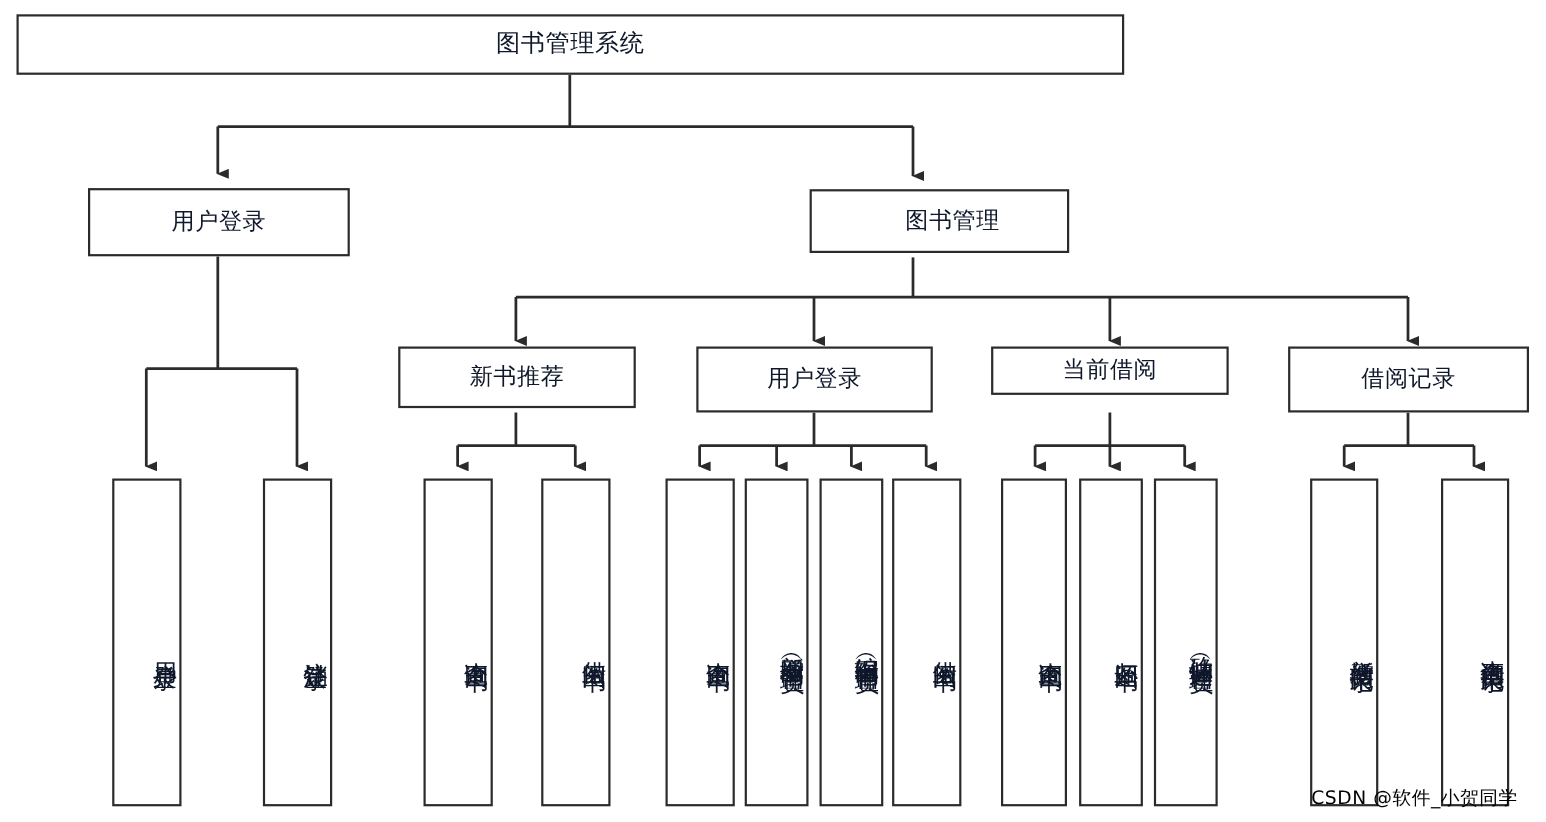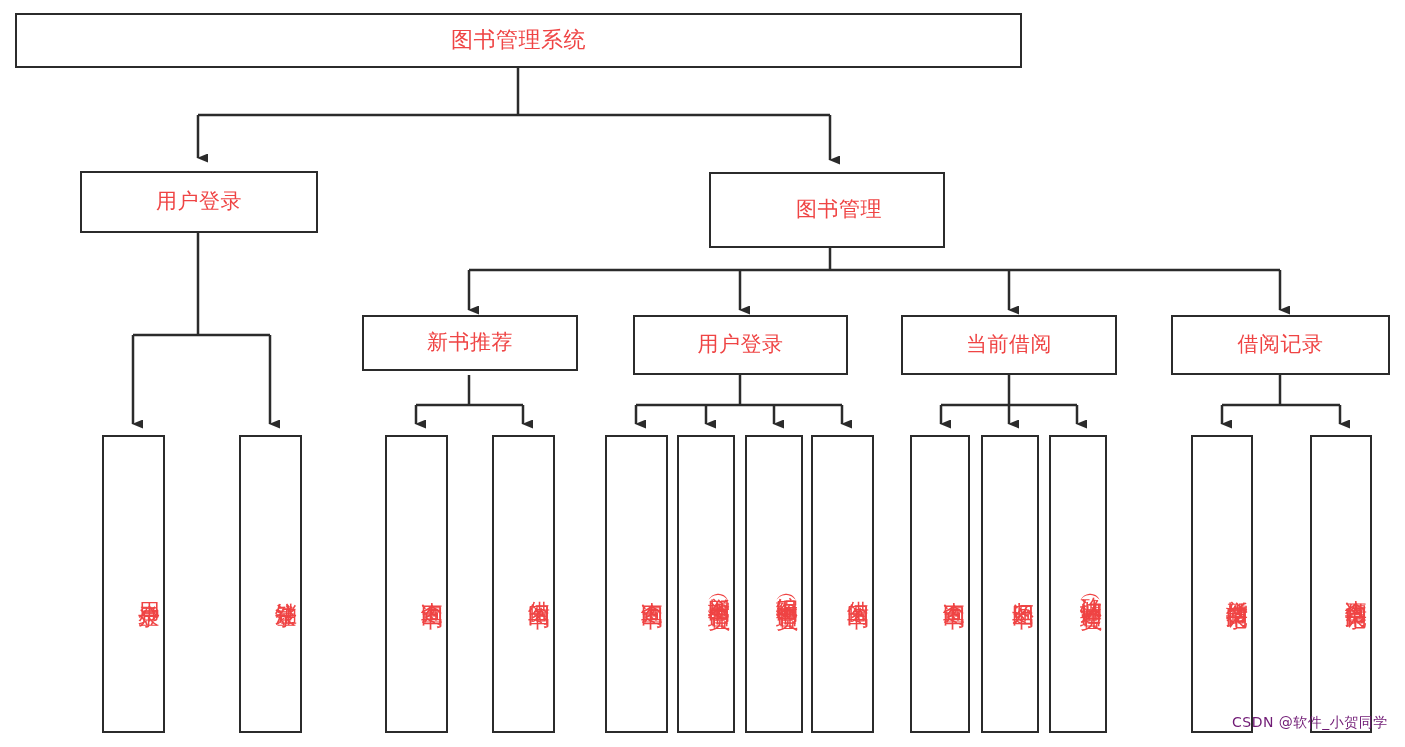--- a/index.html
+++ b/index.html
@@ -23,21 +23,21 @@
     left: 0;
     top: 0;
     width: 1405px;
     height: 747px;
   }
   .node {
     position: absolute;
     box-sizing: border-box;
     border: 2.5px solid #2b2b2b;
     background: #ffffff;
-    color: #ef4444;
+    color: #0f172a;
     display: flex;
     align-items: center;
     justify-content: center;
     text-align: center;
     z-index: 5;
   }
   .node-h {
     font-size: 21px;
     line-height: 1.2;
     letter-spacing: 0.5px;
@@ -56,26 +56,25 @@
     padding-top: 8px;
   }
   .node-v .vtext {
     writing-mode: vertical-rl;
     text-orientation: upright;
     display: block;
     white-space: nowrap;
   }
   .watermark {
     position: absolute;
-    font-size: 14px;
-    color: #701a75;
+    font-size: 17px;
+    color: #000000;
     white-space: nowrap;
     z-index: 9;
     letter-spacing: 0.5px;
-    margin-left: 40px;
   }
 </style>
 </head>
 <body>
 
 <div id="canvas">
 
   <svg id="edges" viewBox="0 0 1405 747" xmlns="http://www.w3.org/2000/svg">
     <defs>
       <marker id="arrow" markerWidth="9" markerHeight="11" refX="4.5" refY="10" orient="auto" markerUnits="userSpaceOnUse">
@@ -126,31 +125,31 @@
     </g>
   </svg>
 
   <div class="node node-h node-root" style="left:15px; top:13px; width:1007px; height:55px;">
     <span>图书管理系统</span>
   </div>
 
   <div class="node node-h" style="left:80px; top:171px; width:238px; height:62px;">
     <span>用户登录</span>
   </div>
-  <div class="node node-h" style="left:709px; top:172px; width:236px; height:76px;padding-left:24px;">
+  <div class="node node-h" style="left:736px; top:172px; width:236px; height:58px;padding-left:24px;">
     <span>图书管理</span>
   </div>
 
   <div class="node node-h" style="left:362px; top:315px; width:216px; height:56px;">
     <span>新书推荐</span>
   </div>
   <div class="node node-h" style="left:633px; top:315px; width:215px; height:60px;">
     <span>用户登录</span>
   </div>
-  <div class="node node-h" style="left:901px; top:315px; width:216px; height:60px;">
+  <div class="node node-h" style="left:901px; top:315px; width:216px; height:44px;">
     <span>当前借阅</span>
   </div>
   <div class="node node-h" style="left:1171px; top:315px; width:219px; height:60px;">
     <span>借阅记录</span>
   </div>
 
   <div class="node node-v" style="left:102px; top:435px; width:63px; height:298px;">
     <span class="vtext">用户登录</span>
   </div>
   <div class="node node-v" style="left:239px; top:435px; width:63px; height:298px;">

